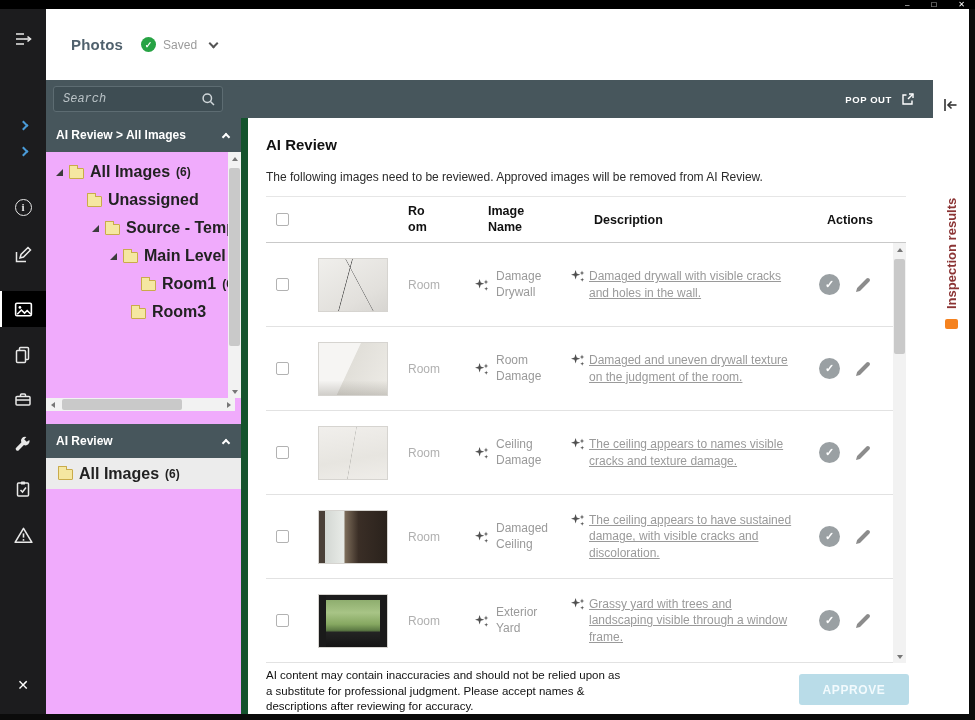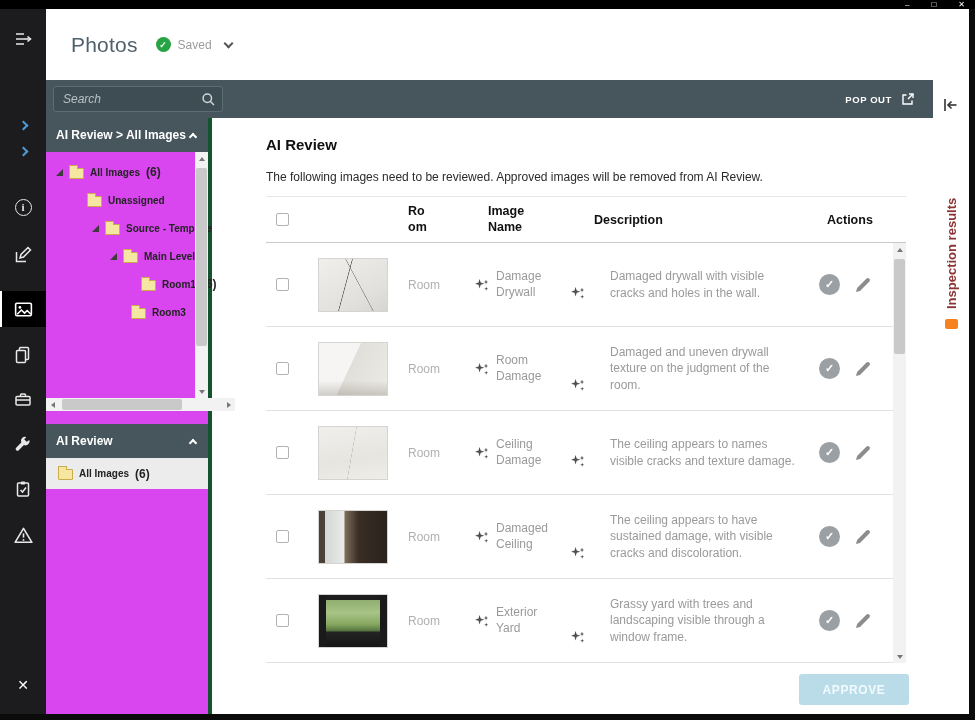--- a/index.html
+++ b/index.html
@@ -16,46 +16,46 @@
   .side-icon { position:absolute; left:0; width:46px; height:36px; display:flex; align-items:center; justify-content:center; color:#e8e8e8; cursor:pointer; }
   .side-icon.active { background:#000; box-shadow:inset 2px 0 0 #fff; }
   .chev-r { width:7px; height:7px; border-top:2px solid #4a9bd8; border-right:2px solid #4a9bd8; transform:rotate(45deg); }
   .info-circle { width:17px; height:17px; border:1.6px solid #e8e8e8; border-radius:50%; font-size:11px; font-weight:bold; display:flex; align-items:center; justify-content:center; font-family:"Liberation Serif", serif; }
   .x-glyph { font-size:14px; color:#fff; }
 
   
   .app { position:absolute; left:46px; top:9px; width:887px; height:705px; background:#fff; }
 
   .app-header { display:flex; align-items:center; height:71px; padding-left:25px; gap:18px; }
-  .page-title { font-size:21px; font-weight:400; color:#50616d; letter-spacing:.2px; }
+  .page-title { font-size:15px; font-weight:700; color:#50616d; letter-spacing:.2px; }
   .saved-group { display:flex; align-items:center; gap:7px; cursor:pointer; }
   .saved-check { width:15px; height:15px; border-radius:50%; background:#27a344; color:#fff; display:flex; align-items:center; justify-content:center; }
   .saved-check::before { content:"\2713"; font-size:9px; font-weight:bold; }
   .saved-text { font-size:12px; color:#9b9b9b; }
   .chev-down { width:7px; height:7px; border-right:2px solid #555; border-bottom:2px solid #555; transform:rotate(45deg); margin-left:6px; margin-top:-3px; }
 
   
   .toolbar { position:absolute; left:0; top:71px; width:887px; height:38px; background:#47565c; display:flex; align-items:center; justify-content:space-between; padding:0 14px 0 7px; }
   .search-box { position:relative; width:170px; height:26px; background:#3e4d53; border:1px solid #5d6c72; border-radius:3px; }
-  .search-box input { width:100%; height:100%; background:transparent; border:none; outline:none; color:#e3e8ea; font-size:12px; padding:0 26px 0 9px; font-family:Liberation Sans, sans-serif; }
+  .search-box input { width:100%; height:100%; background:transparent; border:none; outline:none; color:#e3e8ea; font-size:12px; padding:0 26px 0 9px; font-family:Liberation Mono, monospace; }
   .search-box input::placeholder { color:#b9c2c6; font-style:italic; }
   .search-icon { position:absolute; right:6px; top:5px; }
   .popout-btn { display:flex; align-items:center; gap:9px; color:#fff; font-size:9.5px; font-weight:bold; letter-spacing:.6px; cursor:pointer; padding:6px 4px; }
 
   
-  .tree-panel { position:absolute; left:0; top:109px; width:166px; height:596px; background:#d946ef; border-right:4px solid #14532d; }
+  .tree-panel { position:absolute; left:0; top:109px; width:202px; height:596px; background:#f0abfc; border-right:7px solid #14532d; }
   .tree-header { position:absolute; left:0; top:0; width:100%; height:34px; background:#47565c; color:#fff; font-size:12px; font-weight:bold; display:flex; align-items:center; justify-content:space-between; padding:0 12px 0 10px; cursor:pointer; }
   .chev-up { width:6px; height:6px; border-left:2px solid #fff; border-top:2px solid #fff; transform:rotate(45deg); margin-top:3px; }
   .tree-body { position:absolute; left:0; top:34px; width:189px; height:246px; overflow:hidden; padding-top:6px; }
   .tree-row { display:flex; align-items:center; height:28px; cursor:pointer; }
   .tri { width:0; height:0; border-bottom:7px solid #3c3c3c; border-left:7px solid transparent; margin-right:6px; flex:none; }
   .tri.hidden { visibility:hidden; }
   .folder { position:relative; width:15px; height:11px; background:#f5e7a1; border:1px solid #c9ab4a; border-radius:1px; margin-right:6px; margin-top:2px; flex:none; }
   .folder::before { content:""; position:absolute; top:-4px; left:-1px; width:7px; height:3px; background:#f5e7a1; border:1px solid #c9ab4a; border-bottom:none; border-radius:1px 1px 0 0; }
-  .tree-label { font-size:10px; font-weight:bold; color:#222; white-space:nowrap; }
+  .tree-label { font-size:16px; font-weight:bold; color:#222; white-space:nowrap; }
   .tree-count { font-size:12px; font-weight:bold; color:#222; margin-left:6px; }
   .tree-header2 { top:306px; }
   .tree-selected { position:absolute; left:0; top:340px; width:100%; height:31px; background:#ececec; display:flex; align-items:center; padding-left:12px; cursor:pointer; }
 
   
   .sb-track-v { position:absolute; background:#f2f2f2; width:13px; }
   .sb-track-h { position:absolute; background:#f2f2f2; height:13px; }
   .sb-btn { position:absolute; width:13px; height:13px; display:flex; align-items:center; justify-content:center; cursor:pointer; }
   .arr-up { width:0; height:0; border-left:3.5px solid transparent; border-right:3.5px solid transparent; border-bottom:4.5px solid #777; }
   .arr-dn { width:0; height:0; border-left:3.5px solid transparent; border-right:3.5px solid transparent; border-top:4.5px solid #777; }
@@ -81,21 +81,21 @@
   .th-actions { padding-left:16px; }
 
   .tbody { position:relative; padding-right:13px; }
   .trow { height:84px; border-bottom:1px solid #e2e2e2; }
   .cell-check { padding-left:10px; }
   .checkbox { display:block; width:13px; height:13px; border:1px solid #b2b2b2; border-radius:2px; background:#fff; cursor:pointer; }
   .cell-thumb { display:flex; justify-content:center; }
   .thumb { width:70px; height:54px; border:1px solid #d6d4d0; }
   .cell-room { padding-left:8px; font-size:12px; color:#b0b0b0; }
   .cell-name { display:flex; align-items:center; gap:6px; padding-left:14px; font-size:12px; color:#9a9a9a; line-height:1.3; }
-  .cell-desc { display:flex; align-items:flex-end; gap:24px; padding-left:14px; padding-right:14px; font-size:12px; color:#9a9a9a; line-height:1.35; }
+  .cell-desc { display:flex; align-items:flex-start; gap:3px; padding-left:14px; padding-right:14px; font-size:12px; color:#9a9a9a; line-height:1.35;text-decoration:underline; }
   .cell-actions { display:flex; align-items:center; gap:14px; padding-left:8px; }
   .check-circle { width:21px; height:21px; border-radius:50%; background:#9aa0a3; color:#fff; display:flex; align-items:center; justify-content:center; cursor:pointer; }
   .check-circle::before { content:"\2713"; font-size:11px; font-weight:bold; }
   .sparkle { flex:none; }
   .tscroll { right:0; top:0; height:420px; }
 
   
   .t1 { background:
         linear-gradient(105deg, transparent 40%, rgba(70,70,70,.85) 40.8%, transparent 41.8%),
         linear-gradient(62deg, transparent 56%, rgba(90,90,90,.7) 56.7%, transparent 57.5%),
@@ -489,20 +489,21 @@
                 <span class="arr-up"></span>
               </span>
             <span class="sb-thumb-v" style="top:16px;height:95px"></span>
             <span class="sb-btn" style="bottom:0">
                 <span class="arr-dn"></span>
               </span>
           </div>
         </div>
       </div>
 
+      <div class="disclaimer">AI content may contain inaccuracies and should not be relied upon as a substitute for professional judgment.  Please accept names &amp; descriptions after reviewing for accuracy.</div>
       <button class="approve-btn">APPROVE</button>
     </div>
   </div>
 
   <div class="right-strip">
     <span class="collapse-icon">
       <svg width="17" height="16" viewBox="0 0 17 16" fill="none" stroke="#333" stroke-width="1.6">
         <path d="M3 2v12"></path>
           <path d="M14.5 8H6"></path>
           <path d="M9.5 4.5L6 8l3.5 3.5"></path>

